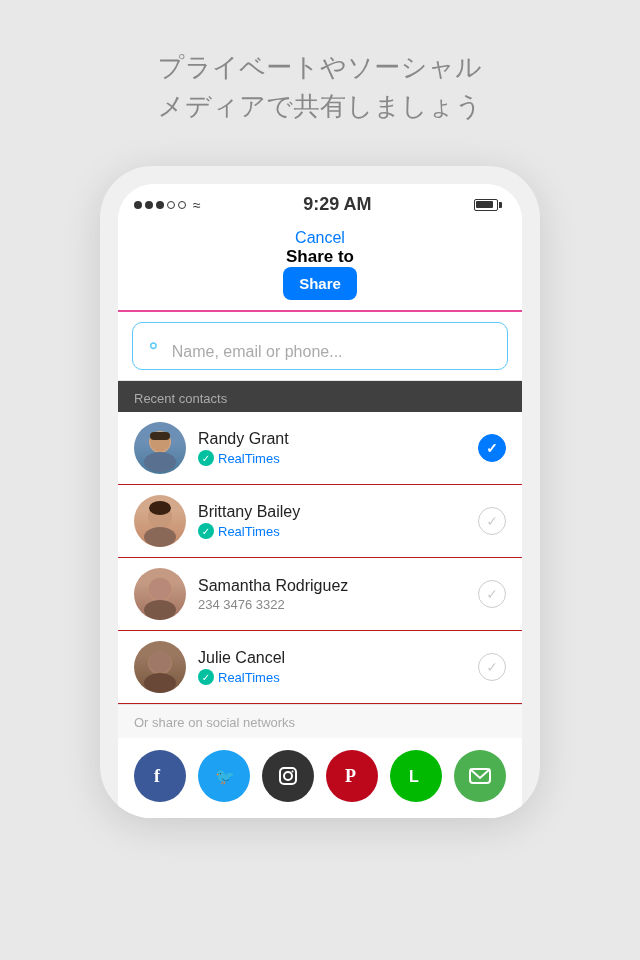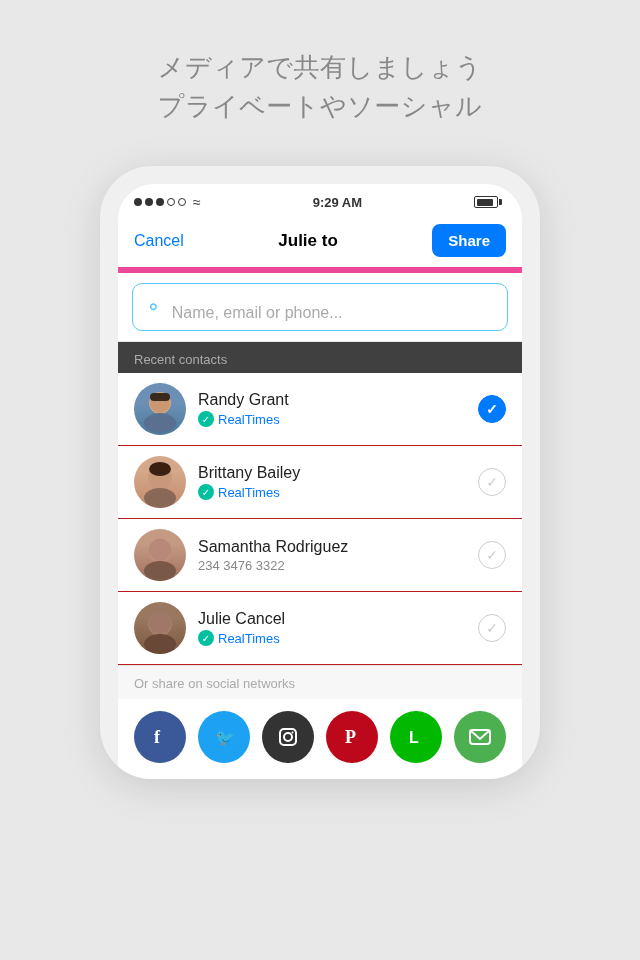--- a/index.html
+++ b/index.html
@@ -63,21 +63,21 @@
     .dot.empty {
       background: transparent;
       border: 1.5px solid #333;
     }
     .wifi-icon {
       margin-left: 4px;
       font-size: 14px;
       color: #333;
     }
     .status-time {
-      font-size: 13px;
+      font-size: 18px;
       font-weight: 600;
       color: #333;
     }
     .battery {
       display: flex;
       align-items: center;
     }
     .battery-body {
       width: 24px;
       height: 12px;
@@ -102,21 +102,22 @@
       margin-left: 1px;
     }
 
     
     .nav-bar {
       display: flex;
       align-items: center;
       justify-content: space-between;
       padding: 8px 16px 10px 16px;
       background: #fff;
-      border-bottom: 6px solid #ec4899;
+      border-bottom: 2px solid #ec4899;
+      flex-direction: column;
     }
     .nav-cancel {
       color: #007aff;
       font-size: 16px;
       cursor: pointer;
     }
     .nav-title {
       font-size: 17px;
       font-weight: 600;
       color: #000;
@@ -282,22 +283,22 @@
       background: linear-gradient(to bottom, #c49a82 30%, #a07060 100%);
     }
     .face-julie {
       background: linear-gradient(to bottom, #9a7860 30%, #7a5840 100%);
     }
   </style>
 </head>
 <body>
 
 <div class="top-text">
+  <div>プライベートやソーシャル</div>
   <div>メディアで共有しましょう</div>
-  <div>プライベートやソーシャル</div>
 </div>
 
 <div class="phone-wrapper">
   <div class="phone-screen">
 
     <div class="status-bar">
       <div class="status-left">
         <div class="dot"></div>
         <div class="dot"></div>
         <div class="dot"></div>
@@ -309,21 +310,21 @@
       <div class="battery">
         <div class="battery-body">
           <div class="battery-fill"></div>
         </div>
         <div class="battery-cap"></div>
       </div>
     </div>
 
     <div class="nav-bar">
       <span class="nav-cancel">Cancel</span>
-      <span class="nav-title">Julie to</span>
+      <span class="nav-title">Share to</span>
       <button class="nav-share-btn">Share</button>
     </div>
 
     <div class="search-section">
       <div class="search-box">
         <span class="search-person-icon">⚬</span>
         <span class="search-input-text">Name, email or phone...</span>
       </div>
     </div>
 

